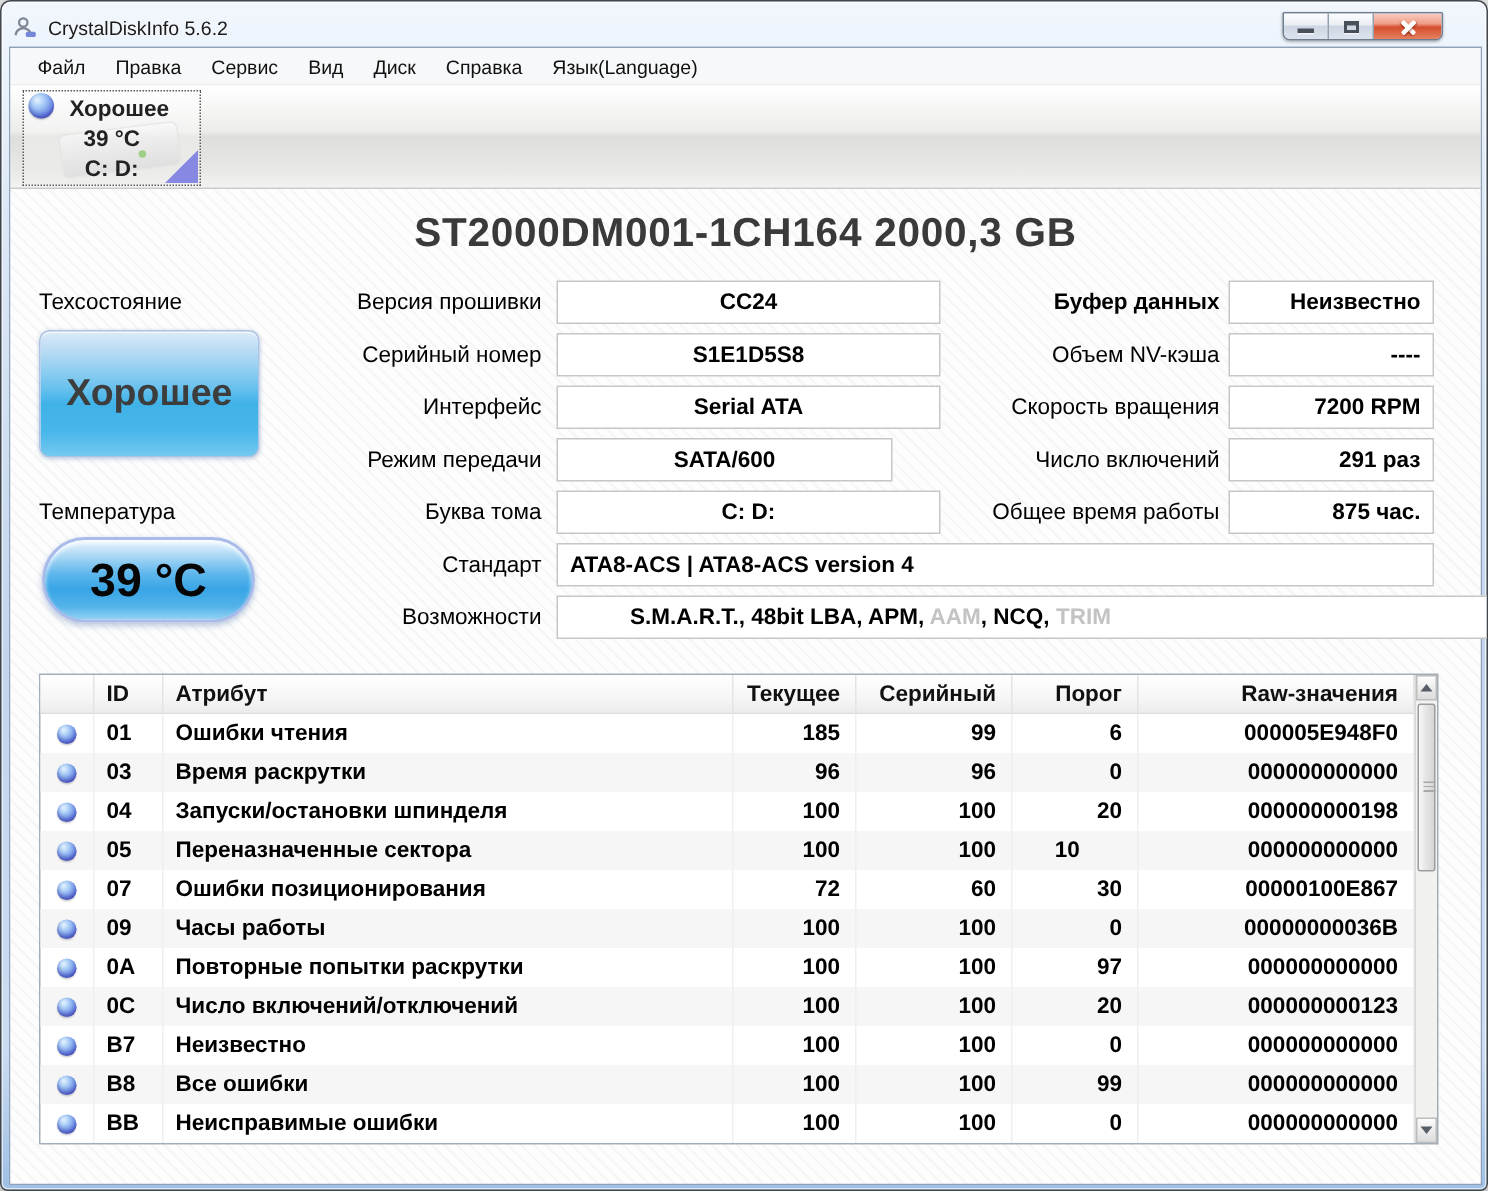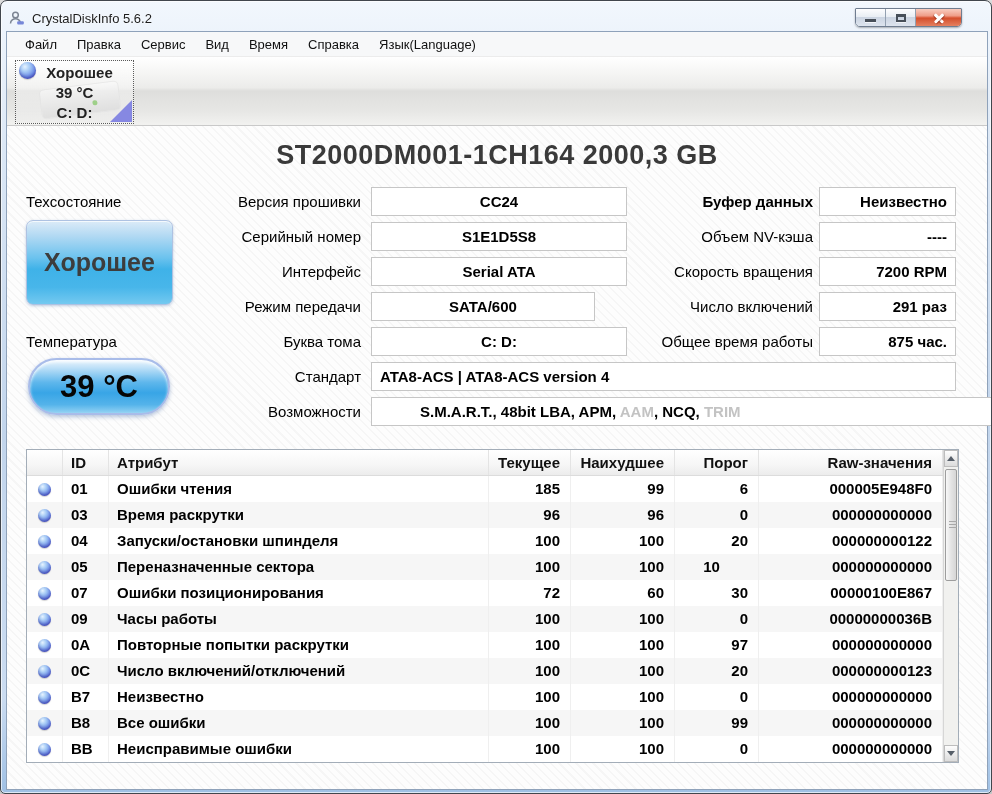--- a/index.html
+++ b/index.html
@@ -147,21 +147,21 @@
       </div>
   </div>
 
   <div class="client"></div>
 
   <div class="menubar">
       <div class="menu-item">Файл</div>
       <div class="menu-item">Правка</div>
       <div class="menu-item">Сервис</div>
       <div class="menu-item">Вид</div>
-      <div class="menu-item">Время</div>
+      <div class="menu-item">Диск</div>
       <div class="menu-item">Справка</div>
       <div class="menu-item">Язык(Language)</div>
     </div>
 
   <div class="tabstrip">
     <div class="drive-tab">
       <div class="tab-ghost-disk">
           <div class="tab-ghost-dot"></div>
         </div>
       <div class="orb tab-orb"></div>
@@ -217,21 +217,21 @@
     <div class="field-label" style="left:140px; top:271px; width:214px;">Возможности</div>
     <div class="field-box fb-left" style="left:364px; top:271px; width:641px;padding-left:48px;" id="features-box"><span>S.M.A.R.T., 48bit LBA, APM, </span><span class="dim">AAM</span><span>, NCQ, </span><span class="dim">TRIM</span></div>
 
     <div class="smart-table">
       <div class="table-main">
         <div class="thead" id="smart-head">
             <div class="th cell-left" style="width: 36px;"></div>
             <div class="th cell-left" style="width: 46px;">ID</div>
             <div class="th cell-left" style="width: 380px;">Атрибут</div>
             <div class="th cell-right" style="width: 82px;">Текущее</div>
-            <div class="th cell-right" style="width: 104px;">Наихудшее</div>
+            <div class="th cell-right" style="width: 104px;">Серийный</div>
             <div class="th cell-right" style="width: 84px;">Порог</div>
             <div class="th cell-right" style="width: 184px;">Raw-значения</div>
           </div>
         <div id="smart-rows">
             <div class="trow">
               <div class="td icon-cell" style="width: 36px;">
                 <div class="orb row-orb"></div>
               </div>
               <div class="td cell-left" style="width: 46px;">01</div>
               <div class="td cell-left" style="width: 380px;">Ошибки чтения</div>
@@ -253,21 +253,21 @@
             </div>
             <div class="trow">
               <div class="td icon-cell" style="width: 36px;">
                 <div class="orb row-orb"></div>
               </div>
               <div class="td cell-left" style="width: 46px;">04</div>
               <div class="td cell-left" style="width: 380px;">Запуски/остановки шпинделя</div>
               <div class="td cell-right" style="width: 82px;">100</div>
               <div class="td cell-right" style="width: 104px;">100</div>
               <div class="td cell-right" style="width: 84px;">20</div>
-              <div class="td cell-right" style="width: 184px;">000000000122</div>
+              <div class="td cell-right" style="width: 184px;">000000000198</div>
             </div>
             <div class="trow alt">
               <div class="td icon-cell" style="width: 36px;">
                 <div class="orb row-orb"></div>
               </div>
               <div class="td cell-left" style="width: 46px;">05</div>
               <div class="td cell-left" style="width: 380px;">Переназначенные сектора</div>
               <div class="td cell-right" style="width: 82px;">100</div>
               <div class="td cell-right" style="width: 104px;">100</div>
               <div class="td cell-right" style="width: 84px; text-align: center;">10</div>

